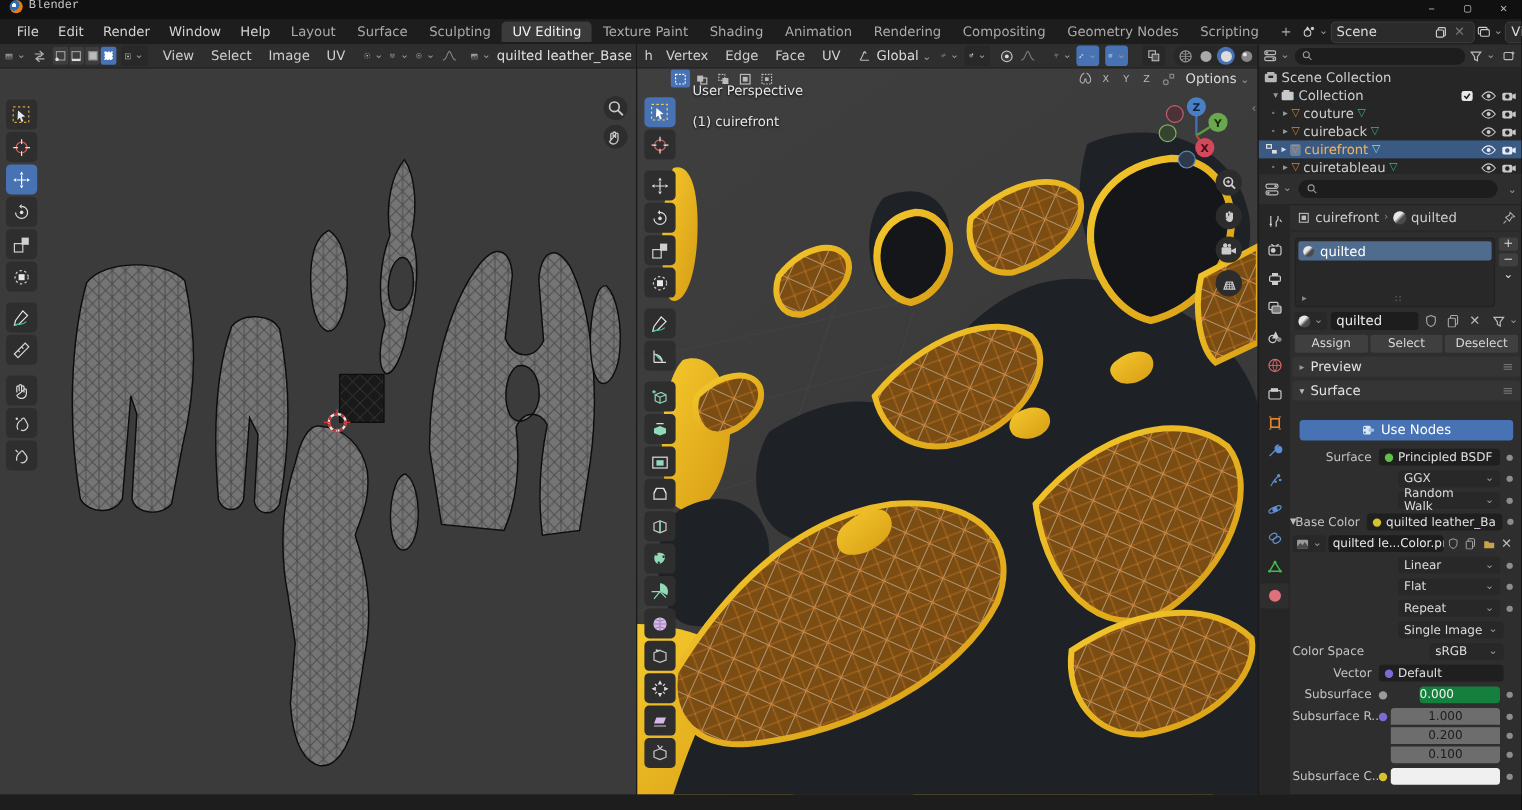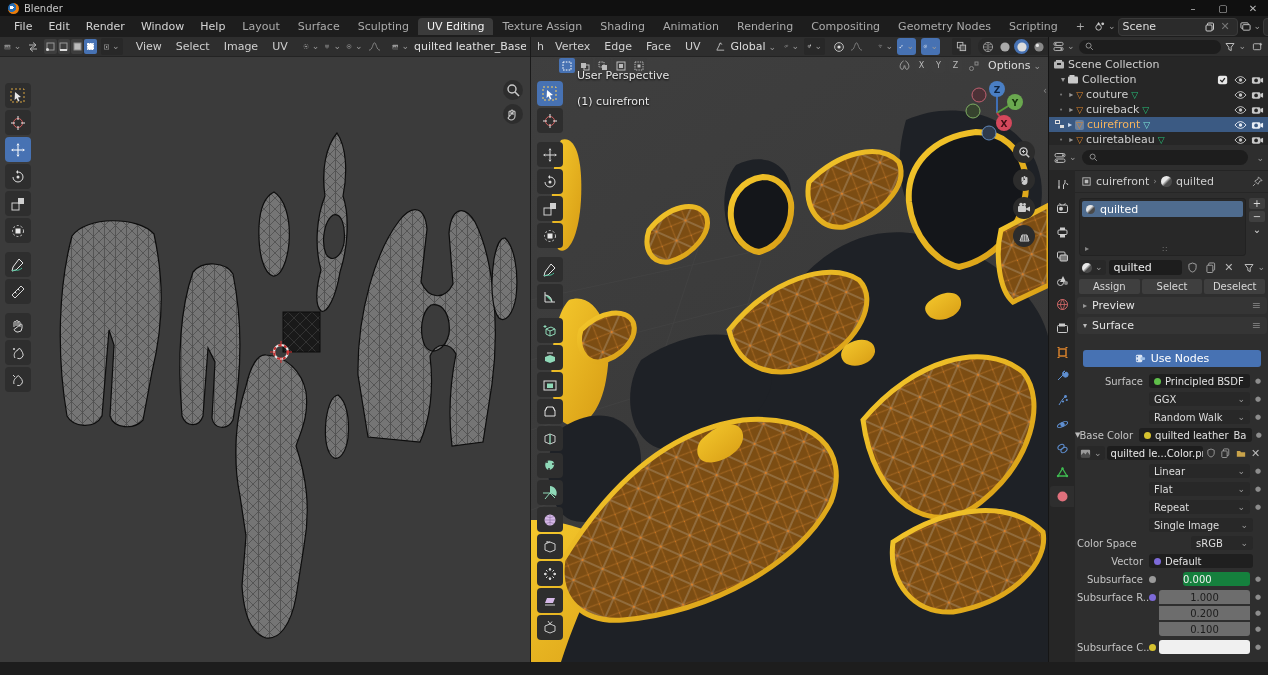--- a/index.html
+++ b/index.html
@@ -4,21 +4,21 @@
 <style>
   html,body{margin:0;padding:0;background:#000;}
   #app{position:relative;width:1268px;height:675px;background:#1d1d1d;overflow:hidden;
        font-family:"DejaVu Sans","Liberation Sans",sans-serif;font-size:11px;color:#cfcfcf;
        -webkit-font-smoothing:antialiased;}
   .abs{position:absolute;}
   .row{display:flex;align-items:center;}
   .dd::after{content:"⌄";font-size:9px;color:#999;margin-left:3px;line-height:1;}
   .chip{background:#282828;border-radius:3px;color:#ddd;}
   
-  #titlebar{left:0;top:0;width:1268px;height:16px;background:#101010;display:flex;align-items:center;}
+  #titlebar{left:0;top:0;width:1268px;height:16px;background:#101010;display:flex;align-items:flex-start;font-family:Liberation Mono, monospace;}
   #titlebar .t{color:#c8c8c8;font-size:10px;margin-left:5px;}
   .blogo{width:11px;height:11px;margin-left:8px;border-radius:50%;
          background:radial-gradient(circle at 35% 40%,#fff 0 18%,#2a6fb4 19% 45%,#e87d0d 46%);}
   .winbtn{width:30px;height:16px;display:flex;align-items:center;justify-content:center;color:#bbb;font-size:10px;}
   
   #topbar{left:0;top:16px;width:1268px;height:21px;background:#1d1d1d;border-bottom:1px solid #131313;display:flex;align-items:center;}
   #topbar .menu{padding:0 8px;color:#d4d4d4;}
   .wstab{padding:2px 9px;color:#ababab;border-radius:4px 4px 0 0;white-space:nowrap;}
   .wstab.active{background:#3b3b3b;color:#f0f0f0;}
   .selbox{display:flex;align-items:center;background:#2b2b2b;border:1px solid #3a3a3a;border-radius:4px;height:16px;padding:0 4px;color:#ddd;}
@@ -45,21 +45,21 @@
   #props{left:1048px;top:145px;width:220px;height:517px;background:#2e2e2e;border-left:1px solid #151515;overflow:hidden;}
   #ptabs{position:absolute;left:0;top:25px;width:26px;height:492px;background:#262626;display:flex;flex-direction:column;align-items:center;padding-top:4px;gap:3px;}
   .ptab{width:24px;height:21px;display:flex;align-items:center;justify-content:center;border-radius:3px 0 0 3px;}
   .ptab.on{background:#2e2e2e;}
   .ptab svg{width:13px;height:13px;}
   #pcontent{position:absolute;left:26px;top:25px;width:194px;height:492px;}
   .prow{position:relative;display:flex;align-items:center;height:16px;margin:2px 6px 2px 2px;}
   .plabel{width:66px;text-align:right;padding-right:6px;color:#c3c3c3;font-size:10px;white-space:nowrap;overflow:hidden;}
   .pwidget{flex:1;height:14px;border-radius:3px;display:flex;align-items:center;font-size:10px;}
   .pwidget.chipv{background:#1f1f1f;color:#e0e0e0;padding:0 5px;gap:4px;}
-  .pwidget.drop{background:#282828;color:#ddd;padding:0 5px;justify-content:space-between;}
+  .pwidget.drop{background:#282828;color:#ddd;padding:0 5px;justify-content:space-between;margin-left:16px;}
   .pwidget.num{background:#15803d;color:#f2f2f2;margin-left:24px;}
   .pwidget.numl{background:#6d6d6d;color:#1c1c1c;justify-content:center;}
   .dot8{width:7px;height:7px;border-radius:50%;display:inline-block;}
   .adot{width:10px;text-align:center;color:#8d8d8d;font-size:7px;margin-left:3px;}
   .phead{display:flex;align-items:center;height:17px;background:#353535;border-radius:3px;margin:3px 2px;padding:0 6px;color:#e3e3e3;}
   .btn3{flex:1;background:#3f3f3f;height:15px;display:flex;align-items:center;justify-content:center;border-radius:2px;color:#d8d8d8;font-size:10px;}
   .sphere-ico{width:11px;height:11px;border-radius:50%;background:linear-gradient(135deg,#e8e8e8 0 40%,#4a4a4a 60%);}
   
   #statusbar{left:0;top:662px;width:1268px;height:13px;background:#1d1d1d;border-top:1px solid #101010;display:flex;align-items:center;font-size:9px;color:#9a9a9a;}
   .mouseico{width:7px;height:10px;border:1px solid #8a8a8a;border-radius:3px;margin:0 4px;position:relative;}
@@ -88,21 +88,21 @@
     <span class="menu">File</span>
     <span class="menu">Edit</span>
     <span class="menu">Render</span>
     <span class="menu">Window</span>
     <span class="menu">Help</span>
     <span style="width:26px"></span>
     <span class="wstab">Layout</span>
     <span class="wstab">Surface</span>
     <span class="wstab">Sculpting</span>
     <span class="wstab active">UV Editing</span>
-    <span class="wstab">Texture Assign</span>
+    <span class="wstab">Texture Paint</span>
     <span class="wstab">Shading</span>
     <span class="wstab">Animation</span>
     <span class="wstab">Rendering</span>
     <span class="wstab">Compositing</span>
     <span class="wstab">Geometry Nodes</span>
     <span class="wstab">Scripting</span>
     <span class="wstab">+</span>
     <span style="margin-left:auto" class="row">
       <span class="iconbtn dd">
           <svg width="11" height="11" viewBox="0 0 12 12">

